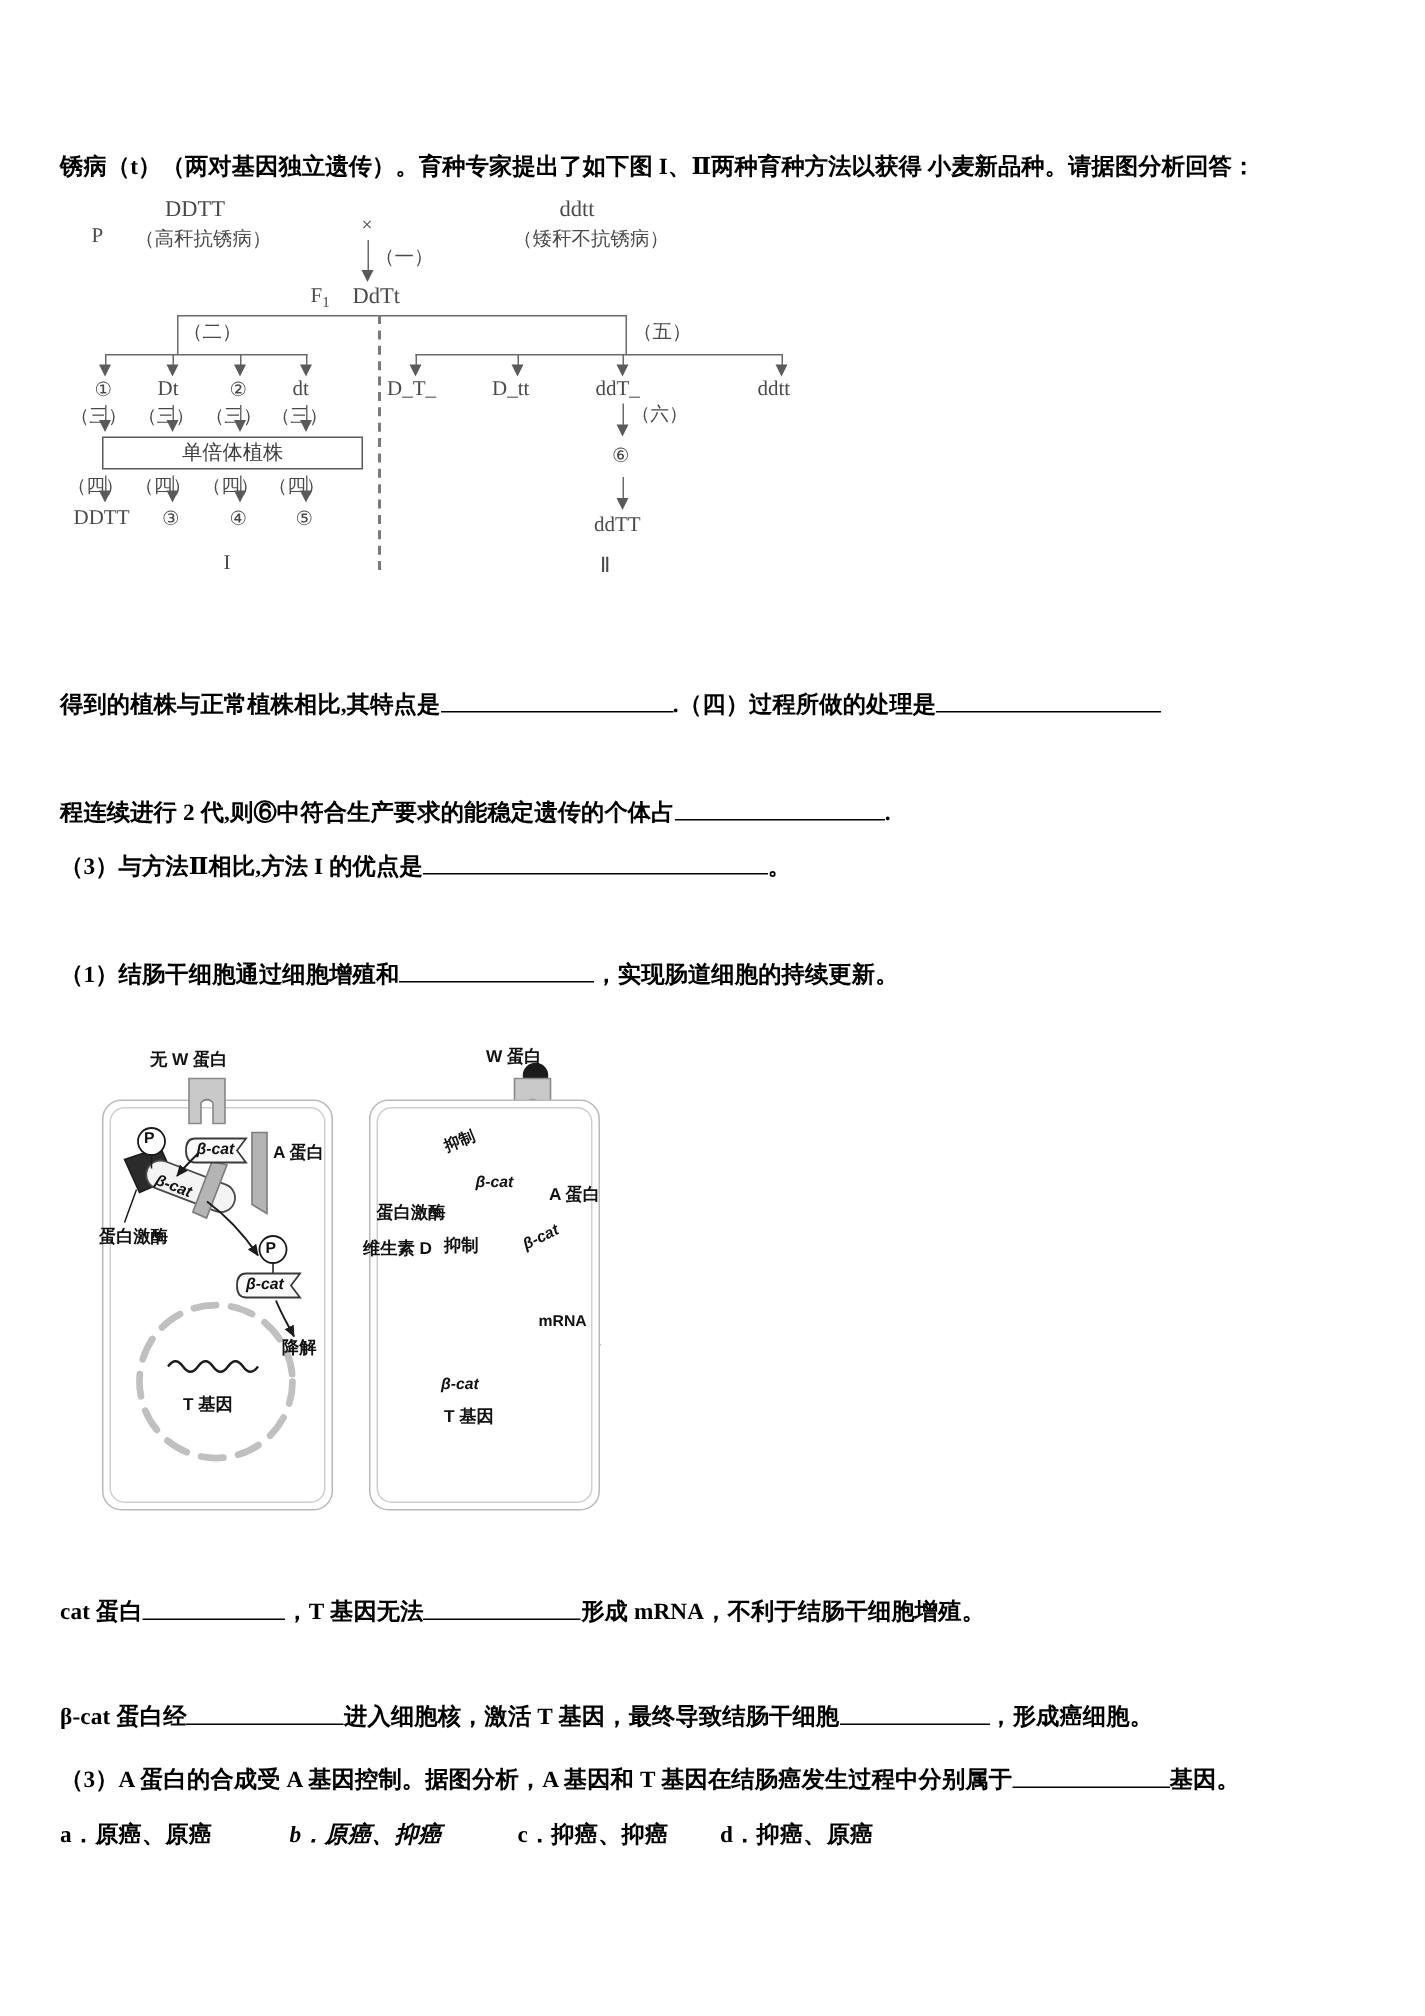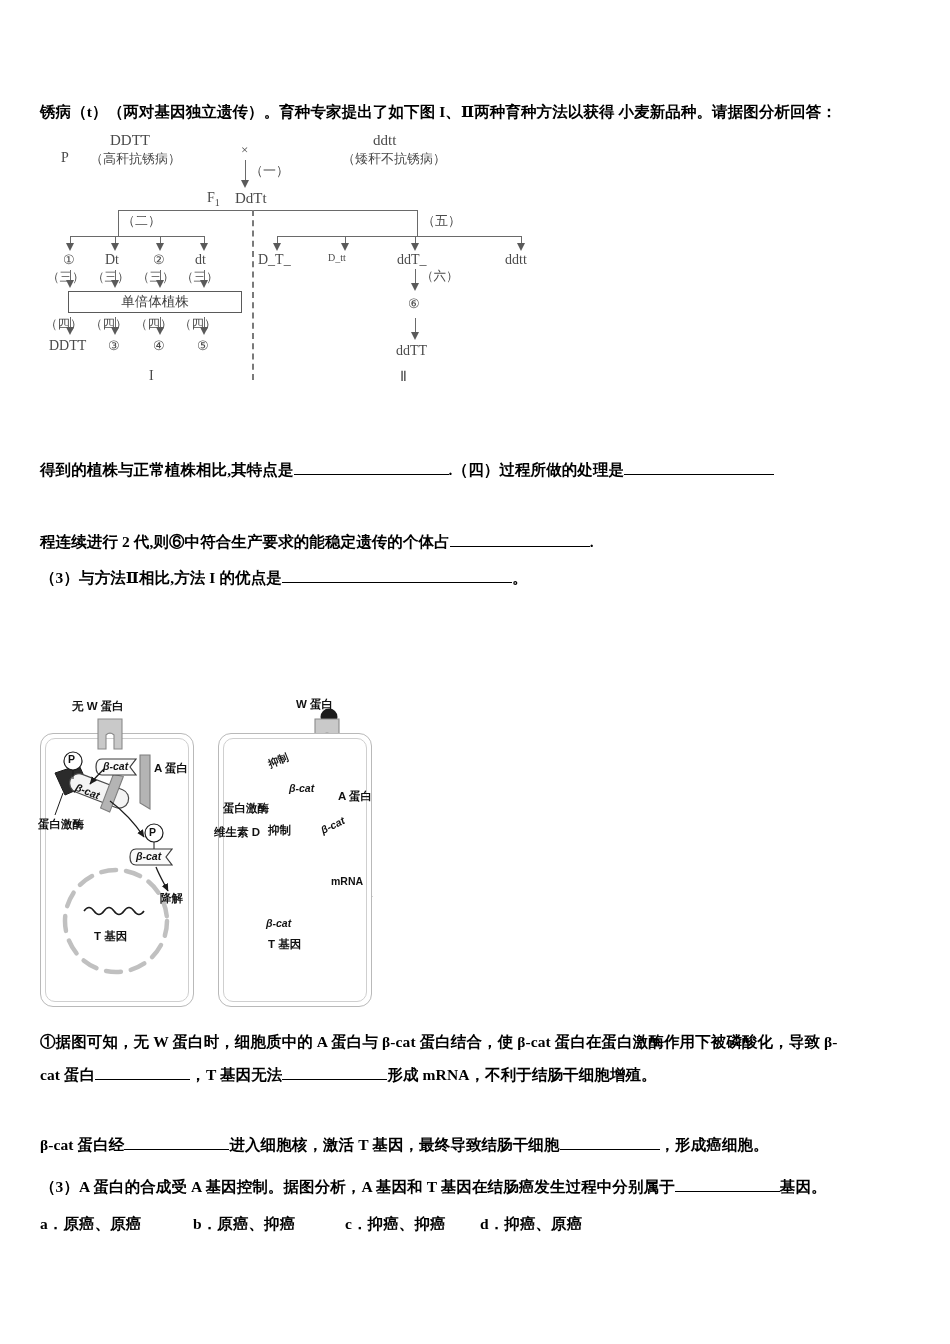--- a/index.html
+++ b/index.html
@@ -74,21 +74,21 @@
     border: 1.4px solid #5a5a5a;
     text-align: center;
     font-size: 13.5px;
     color: #3d3d3d;
     line-height: 20px;
     font-family: "Liberation Sans", sans-serif;
   }
   
   #cell-diagram {
     position: absolute;
-    left: 32px;
+    left: 60px;
     top: 697px;
     width: 355px;
     height: 310px;
   }
   #cell-diagram .cap {
     position: absolute;
     font-size: 11.5px;
     font-weight: bold;
     white-space: nowrap;
     font-family: "Liberation Sans", "DejaVu Sans", sans-serif;
@@ -156,21 +156,21 @@
     <div class="ln vline" style="left:222px; top:108px; height:10px;"></div>
     <div class="ln vline" style="left:290px; top:108px; height:10px;"></div>
     <div class="ln vline" style="left:360px; top:108px; height:10px;"></div>
     <div class="ln vline" style="left:466px; top:108px; height:10px;"></div>
     <div class="arrow-down" style="left:218px; top:115px;"></div>
     <div class="arrow-down" style="left:286px; top:115px;"></div>
     <div class="arrow-down" style="left:356px; top:115px;"></div>
     <div class="arrow-down" style="left:462px; top:115px;"></div>
 
     <div class="g" style="left:203px; top:124px; font-size:14px;">D_T_</div>
-    <div class="g" style="left:273px; top:124px; font-size:10px;">D_tt</div>
+    <div class="g" style="left:273px; top:124px; font-size:14px;">D_tt</div>
     <div class="g" style="left:342px; top:124px; font-size:14px;">ddT_</div>
     <div class="g" style="left:450px; top:124px; font-size:14px;">ddtt</div>
 
     <div class="g" style="left:-8px; top:141px; font-size:12.5px; font-family:'Liberation Sans',sans-serif;">（三）</div>
     <div class="g" style="left:37px; top:141px; font-size:12.5px; font-family:'Liberation Sans',sans-serif;">（三）</div>
     <div class="g" style="left:82px; top:141px; font-size:12.5px; font-family:'Liberation Sans',sans-serif;">（三）</div>
     <div class="g" style="left:126px; top:141px; font-size:12.5px; font-family:'Liberation Sans',sans-serif;">（三）</div>
     <div class="ln vline" style="left:15px; top:142px; height:13px;"></div>
     <div class="ln vline" style="left:60px; top:142px; height:13px;"></div>
     <div class="ln vline" style="left:105px; top:142px; height:13px;"></div>
@@ -222,20 +222,23 @@
 
   <div class="txt" style="left:40px; top:530px;">
     <span>程连续进行 2 代,则⑥中符合生产要求的能稳定遗传的个体占</span><span class="blank" style="width:140px;"></span><span>.</span>
   </div>
 
   <div class="txt" style="left:40px; top:566px;">
     <span>（3）与方法Ⅱ相比,方法 I 的优点是</span><span class="blank" style="width:230px;"></span><span>。</span>
   </div>
 
 
+  <div class="txt" style="left:40px; top:638px;">
+    <span>（1）结肠干细胞通过细胞增殖和</span><span class="blank" style="width:130px;"></span><span>，实现肠道细胞的持续更新。</span>
+  </div>
 
 
   <div id="cell-diagram">
 
     <div class="cap" style="left:40px; top:2px;">无 W 蛋白</div>
 
     <div class="cellbox" style="left:8px; top:36px; width:152px; height:272px;"></div>
     <div class="cellbox inner" style="left:13px; top:41px; width:142px; height:262px;"></div>
 
     <svg width="355" height="310" viewBox="0 0 355 310" style="position:absolute; left:0; top:0;">
@@ -356,33 +359,32 @@
     <div class="cap" style="left:257px; top:85px; font-size:10.5px; font-style:italic;">β-cat</div>
     <div class="cap" style="left:306px; top:92px;">A 蛋白</div>
     <div class="cap" style="left:288px; top:122px; font-size:10.5px; font-style:italic; transform:rotate(-26deg);">β-cat</div>
     <div class="cap" style="left:182px; top:128px;text-align:center;">维生素 D</div>
     <div class="cap" style="left:236px; top:126px;">抑制</div>
     <div class="cap" style="left:299px; top:178px; font-size:10.5px;">mRNA</div>
     <div class="cap" style="left:234px; top:220px; font-size:10.5px; font-style:italic;">β-cat</div>
     <div class="cap" style="left:236px; top:240px;">T 基因</div>
   </div>
 
-  <div class="txt" style="left:40px; top:1030px;">①据图可知，无 W 蛋白时，细胞质中的 A 蛋白与 β-cat 蛋白结合，使 β-cat 蛋白在蛋白激酶作用下被磷酸化，导致 β-</div>
 
   <div class="txt" style="left:40px; top:1063px;">
     <span>cat 蛋白</span><span class="blank" style="width:95px;"></span><span>，T 基因无法</span><span class="blank" style="width:105px;"></span><span>形成 mRNA，不利于结肠干细胞增殖。</span>
   </div>
 
 
   <div class="txt" style="left:40px; top:1133px;">
     <span>β-cat 蛋白经</span><span class="blank" style="width:105px;"></span><span>进入细胞核，激活 T 基因，最终导致结肠干细胞</span><span class="blank" style="width:100px;"></span><span>，形成癌细胞。</span>
   </div>
 
   <div class="txt" style="left:40px; top:1175px;">
     <span>（3）A 蛋白的合成受 A 基因控制。据图分析，A 基因和 T 基因在结肠癌发生过程中分别属于</span><span class="blank" style="width:105px;"></span><span>基因。</span>
   </div>
 
   <div class="txt" style="left:40px; top:1212px;">a．原癌、原癌</div>
-  <div class="txt" style="left:193px; top:1212px;">b．原癌、抑癌</div>
+  <div class="txt" style="left:193px; top:1212px;font-style:italic;">b．原癌、抑癌</div>
   <div class="txt" style="left:345px; top:1212px;">c．抑癌、抑癌</div>
   <div class="txt" style="left:480px; top:1212px;">d．抑癌、原癌</div>
 
 </div>
 
 </body></html>

